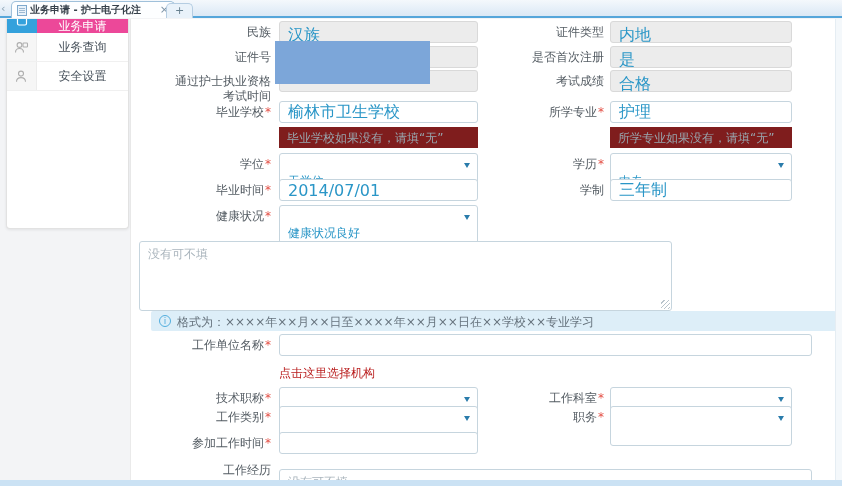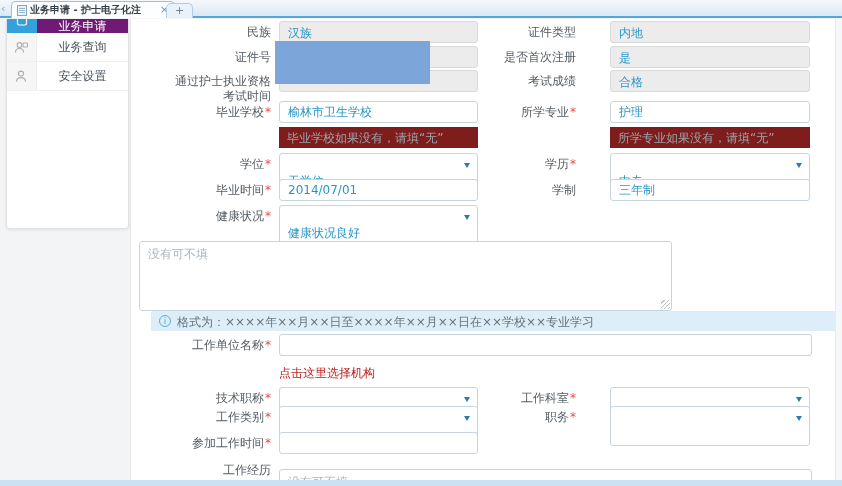--- a/index.html
+++ b/index.html
@@ -24,43 +24,43 @@
              font-size:11px; color:#67808f; line-height:13px; }
 
   
   .sidebar { position:absolute; left:6px; top:19px; width:123px; height:210px; background:#fff;
              border:1px solid #e2e2e2; border-top:none; border-radius:0 0 4px 4px;
              box-shadow:0 1px 3px rgba(0,0,0,0.08); z-index:10; overflow:hidden; }
   .side-item { height:29px; display:flex; border-bottom:1px solid #f0f0f0; }
   .side-icon { width:30px; background:#f6f6f6; border-right:1px solid #ececec;
                display:flex; align-items:center; justify-content:center; flex:none; }
   .side-label { flex:1; text-align:center; line-height:29px; font-size:12px; color:#46505a; }
-  .side-item.active { background:#701a75; margin-top:-15px; border-bottom:none; }
+  .side-item.active { background:#ec4899; margin-top:-15px; border-bottom:none; }
   .side-item.active .side-icon { background:#34a1dc; border-right-color:#34a1dc; }
   .side-item.active .side-label { color:#fff; line-height:44px; }
 
   
   .content { position:absolute; left:130px; top:19px; width:705px; height:462px; background:#fff;
              border-left:1px solid #eaeaea; overflow:hidden; z-index:1; }
   .vscroll { position:absolute; right:0; top:19px; width:7px; height:461px; background:#f4f8fb;
              border-left:1px solid #e5edf3; z-index:30; }
   .hscroll { position:absolute; left:0; bottom:0; width:842px; height:6px; background:#cbe2f4; z-index:35; }
 
   .row { position:absolute; left:0; width:705px; display:flex; align-items:flex-start; }
   .lbl { width:140px; text-align:right; font-size:12px; color:#545c63; padding-top:4px;
          line-height:15px; white-space:pre-line; flex:none; }
   .star { color:#e34f45; margin-left:1px; }
   .fld-l { margin-left:8px; width:199px; flex:none; position:relative; }
-  .lbl-r { width:132px; padding-right:34px; text-align:right; font-size:12px; color:#545c63;
+  .lbl-r { width:132px; padding-right:6px; text-align:right; font-size:12px; color:#545c63;
            padding-top:4px; line-height:15px; flex:none; }
-  .fld-r { width:200px; flex:none; position:relative; }
+  .fld-r { width:182px; flex:none; position:relative; }
   .fld-wide { margin-left:8px; width:533px; flex:none; position:relative; }
 
   .inp { width:100%; height:22px; border:1px solid #c6d5de; border-radius:3px; background:#fff;
-         font-size:12px; color:#2a96c7; padding:3px 8px; font-family:inherit; display:block; }
+         font-size:16px; color:#2a96c7; padding:3px 8px; font-family:inherit; display:block; }
   .inp::placeholder { color:#a9b4bc; opacity:1; }
   .inp.disabled { background:#ececec; border-color:#d9d9d9; }
   .sel { position:relative; height:22px; border:1px solid #c6d5de; border-radius:3px; background:#fff;
          font-size:12px; color:#2a96c7; padding:19px 8px; }
   .sel .arrow { position:absolute; right:7px; top:9px; width:0; height:0;
                 border:3px solid transparent; border-top:5px solid #2a7cab; }
   .note { background:#7f1d1d; color:#98a6ae; font-size:12px; padding:3px 8px; height:21px; width:100%; }
   .txa { width:100%; border:1px solid #c6d5de; border-radius:3px; font-size:12px; color:#2a96c7;
          padding:4px 8px; resize:none; font-family:inherit; display:block;margin-top:10px; }
   .txa::placeholder { color:#a9b4bc; opacity:1; }

